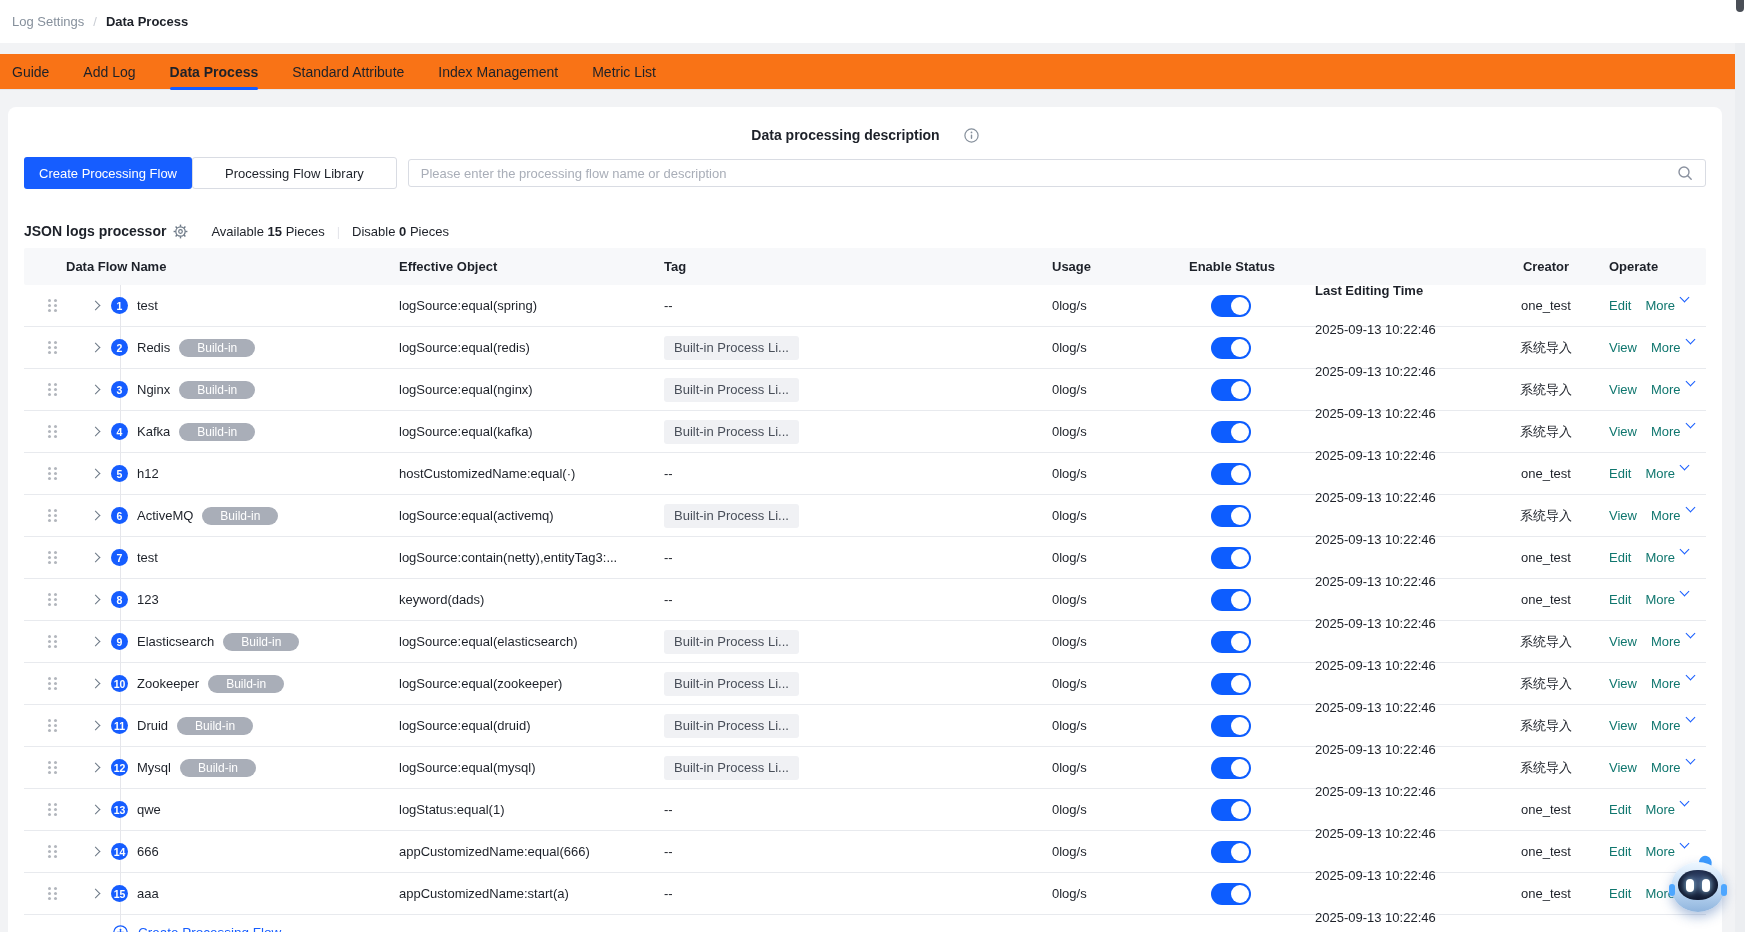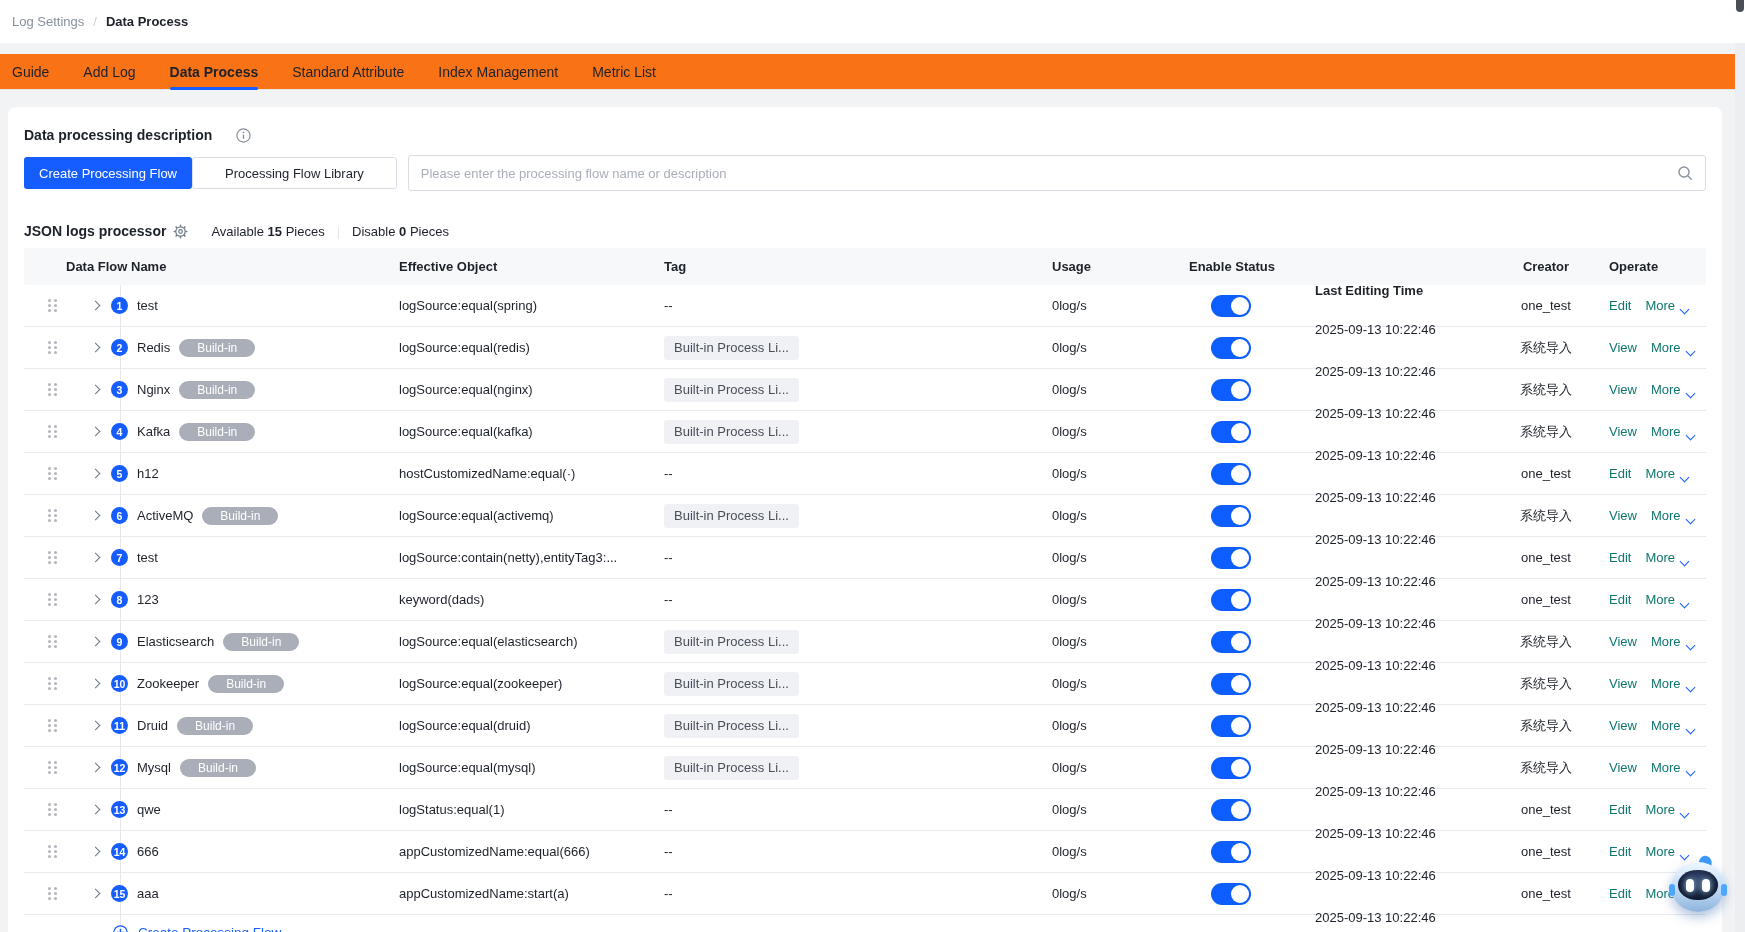--- a/index.html
+++ b/index.html
@@ -18,30 +18,30 @@
   .tabbar { position:absolute; left:0; top:54px; width:100%; height:36px; background:#f97316;
     border-bottom:1px solid #e5e6eb; display:flex; align-items:stretch; padding-left:12px; }
   .tab { display:flex; align-items:center; position:relative; font-size:14px; color:#1d2129;
     margin-right:34px; cursor:pointer; white-space:nowrap; }
   .tab.active { font-weight:700; }
   .tab.active::after { content:""; position:absolute; left:0; right:0; bottom:-1px; height:3px;
     background:#165dff; border-radius:2px; }
   
   .card { position:absolute; left:8px; top:107px; width:1714px; height:835px; background:#fff;
     border-radius:8px 8px 0 0; padding:18px 16px 0 16px; }
-  .panel-title-row { display:flex; align-items:center; gap:24px; height:20px; }
+  .panel-title-row { display:flex; align-items:center; gap:24px; height:20px;justify-content:center; }
   .panel-title { font-size:14px; font-weight:700; color:#1d2129; }
   .info-icon { width:15px; height:15px; display:inline-flex; cursor:pointer; }
   
   .btn-row { margin-top:12px; display:flex; align-items:center; height:32px; }
   .btn-primary { height:32px; padding:0 15px; background:#165dff; color:#fff; font-size:13px;
     border:none; border-radius:3px; cursor:pointer; font-family:inherit; }
   .btn-default { height:32px; padding:0 32px; background:#fff; color:#1d2129; font-size:13px;
     border:1px solid #d9dce3; border-radius:3px; cursor:pointer; font-family:inherit; }
-  .search-box { flex:1; margin-left:11px; height:36px; border:1px solid #d9dce3; border-radius:3px;
+  .search-box { flex:1; margin-left:11px; height:28px; border:1px solid #d9dce3; border-radius:3px;
     background:#fff; display:flex; align-items:center; padding:12px 12px; }
   .search-box input { flex:1; border:none; outline:none; font-size:13px; color:#1d2129; font-family:inherit; background:transparent; }
   .search-box input::placeholder { color:#a9aeb8; }
   .search-icon { width:16px; height:16px; flex:0 0 auto; cursor:pointer; }
   
   .proc-row { margin-top:32px; display:flex; align-items:center; height:20px; }
   .proc-name { font-size:14px; font-weight:700; color:#1d2129; }
   .gear-icon { width:15px; height:15px; margin-left:7px; cursor:pointer; }
   .proc-stat { margin-left:23px; font-size:13px; color:#1d2129; }
   .proc-stat b { font-weight:700; }
@@ -76,21 +76,21 @@
     padding:0 18px; border-radius:9px; display:flex; align-items:center; white-space:nowrap; }
   .tag-chip { background:#f0f1f4; color:#494f5a; font-size:13px; height:24px; padding:0 10px;
     border-radius:3px; display:flex; align-items:center; white-space:nowrap; }
   .tag-chip.tag-empty { background:transparent; padding:0; color:#1d2129; height:auto; }
   .toggle { width:40px; height:22px; border-radius:11px; background:#0d5dff; position:relative;
     margin-left:22px; cursor:pointer; flex:0 0 auto; }
   .toggle::after { content:""; position:absolute; right:2px; top:2px; width:18px; height:18px;
     border-radius:50%; background:#fff; }
   .op-links { display:flex; align-items:center; gap:14px; color:#0f766e; }
   .op-link { cursor:pointer; white-space:nowrap; }
-  .more-wrap { display:flex; align-items:flex-end; gap:6px; cursor:pointer; }
+  .more-wrap { display:flex; align-items:flex-start; gap:6px; cursor:pointer; }
   .chev-down { width:7px; height:7px; border-right:1.6px solid #165dff; border-bottom:1.6px solid #165dff;
     transform:rotate(45deg); margin-top:-4px; }
   
   .tree-line { position:absolute; left:112px; top:178px; width:1px; height:645px; background:#e5e6eb; z-index:3; }
   
   .footer-add { display:flex; align-items:center; height:34px; padding-left:89px; gap:10px;
     color:#165dff; cursor:pointer; position:relative; z-index:4; background:transparent; }
   .plus-icon { width:15px; height:15px; }
   .footer-label { font-size:13.5px; }
   

